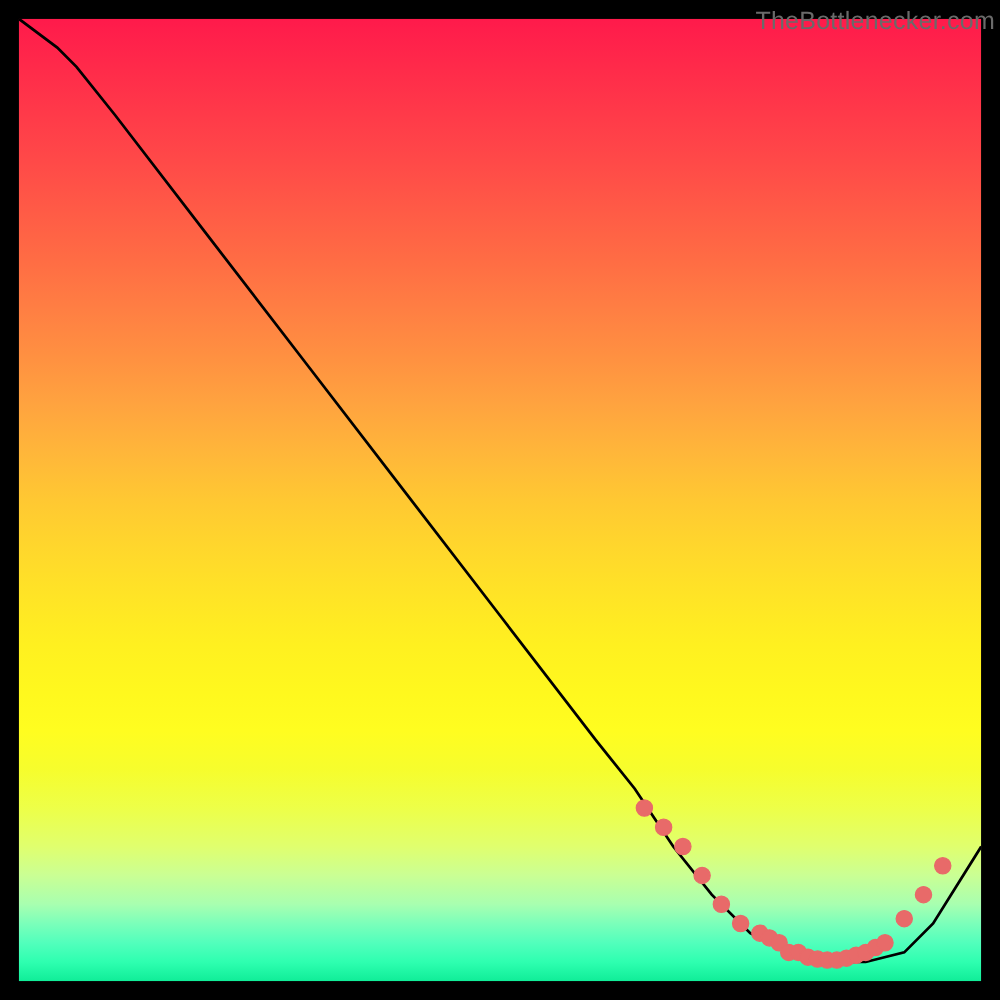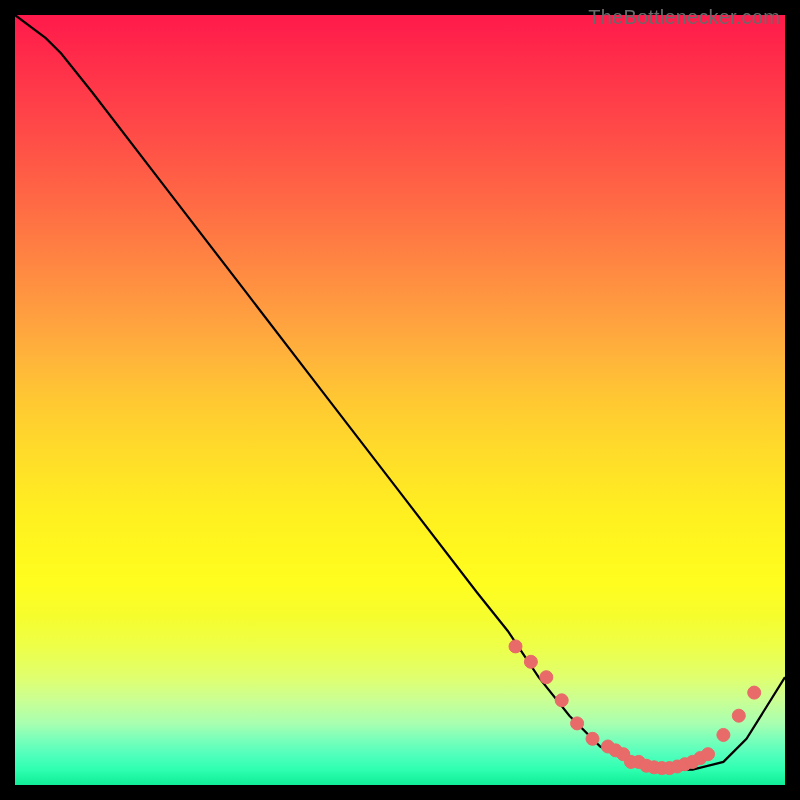--- a/index.html
+++ b/index.html
@@ -13,21 +13,21 @@
   }
   .stage {
     position: relative;
     width: 800px;
     height: 800px;
     background: #000000;
   }
   .watermark {
     position: absolute;
     top: 6px;
-    right: 20px;
+    right: 4px;
     color: #6a6a6a;
     font-size: 20px;
     font-weight: 500;
     letter-spacing: 0.2px;
     z-index: 3;
   }
   .plot {
     position: absolute;
     left: 15px;
     top: 15px;

